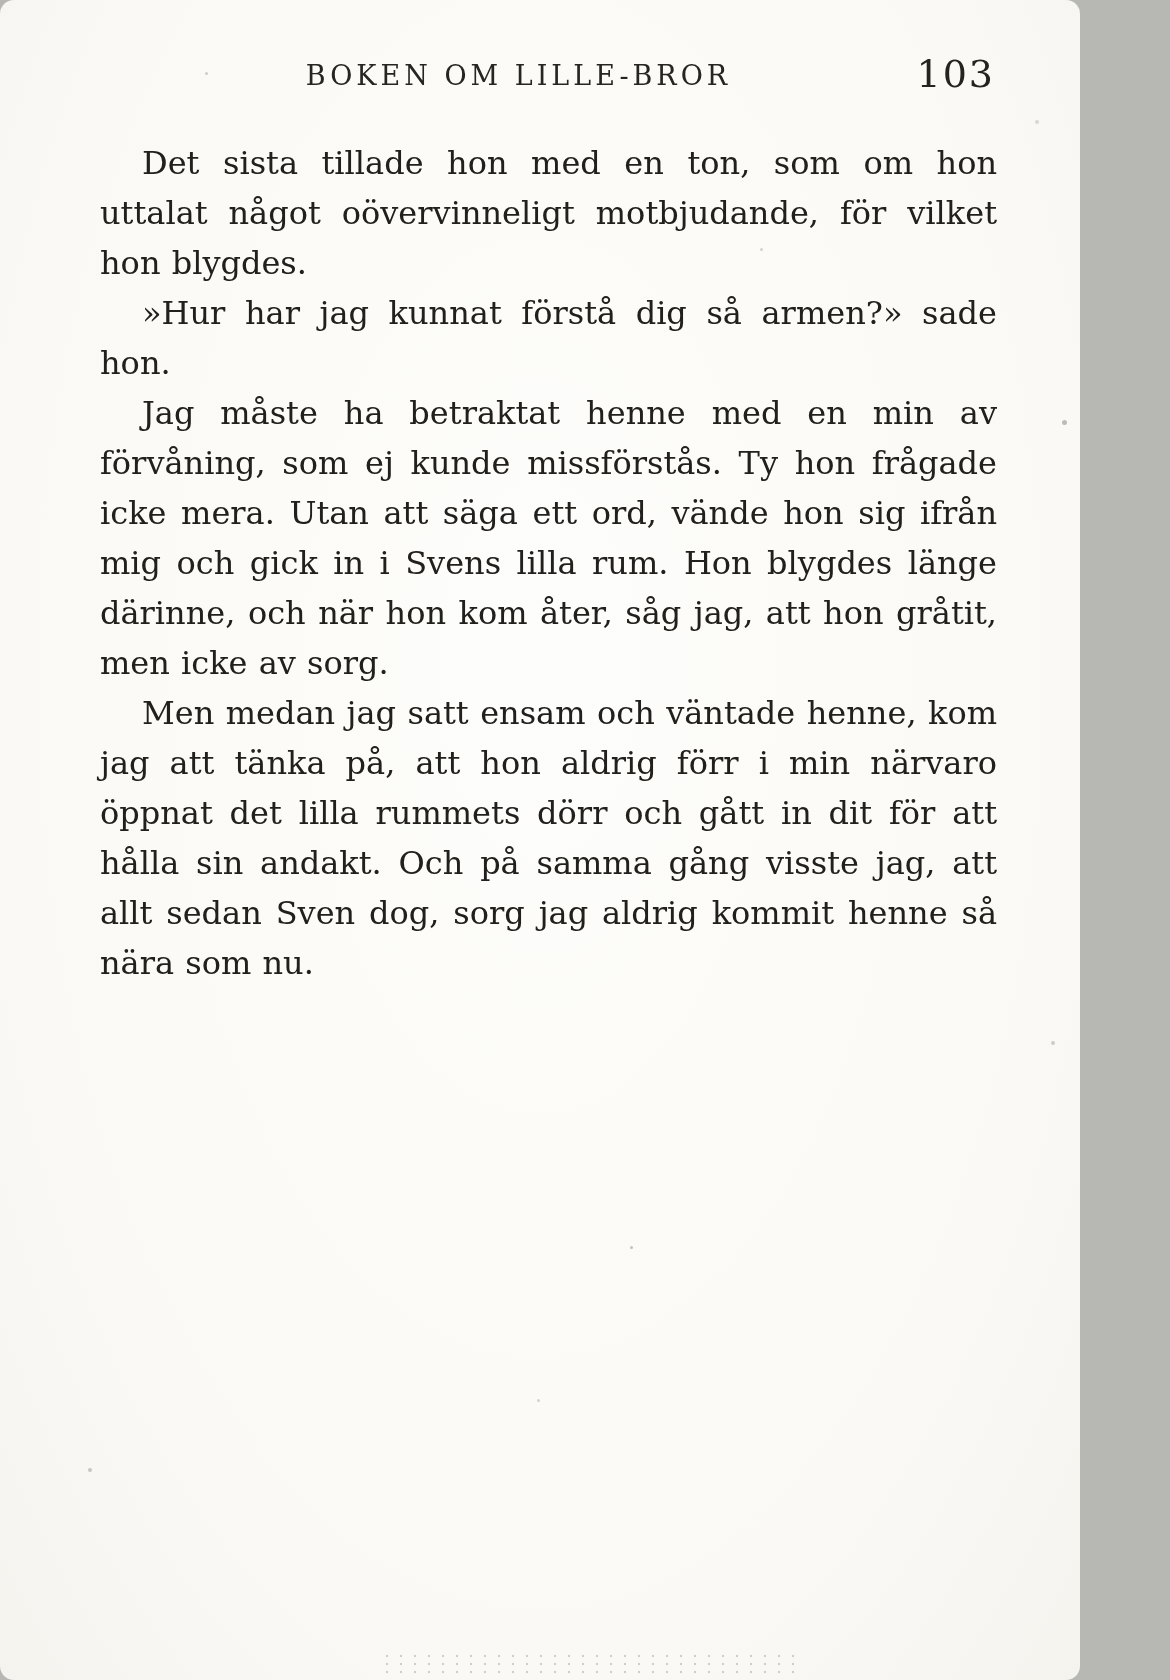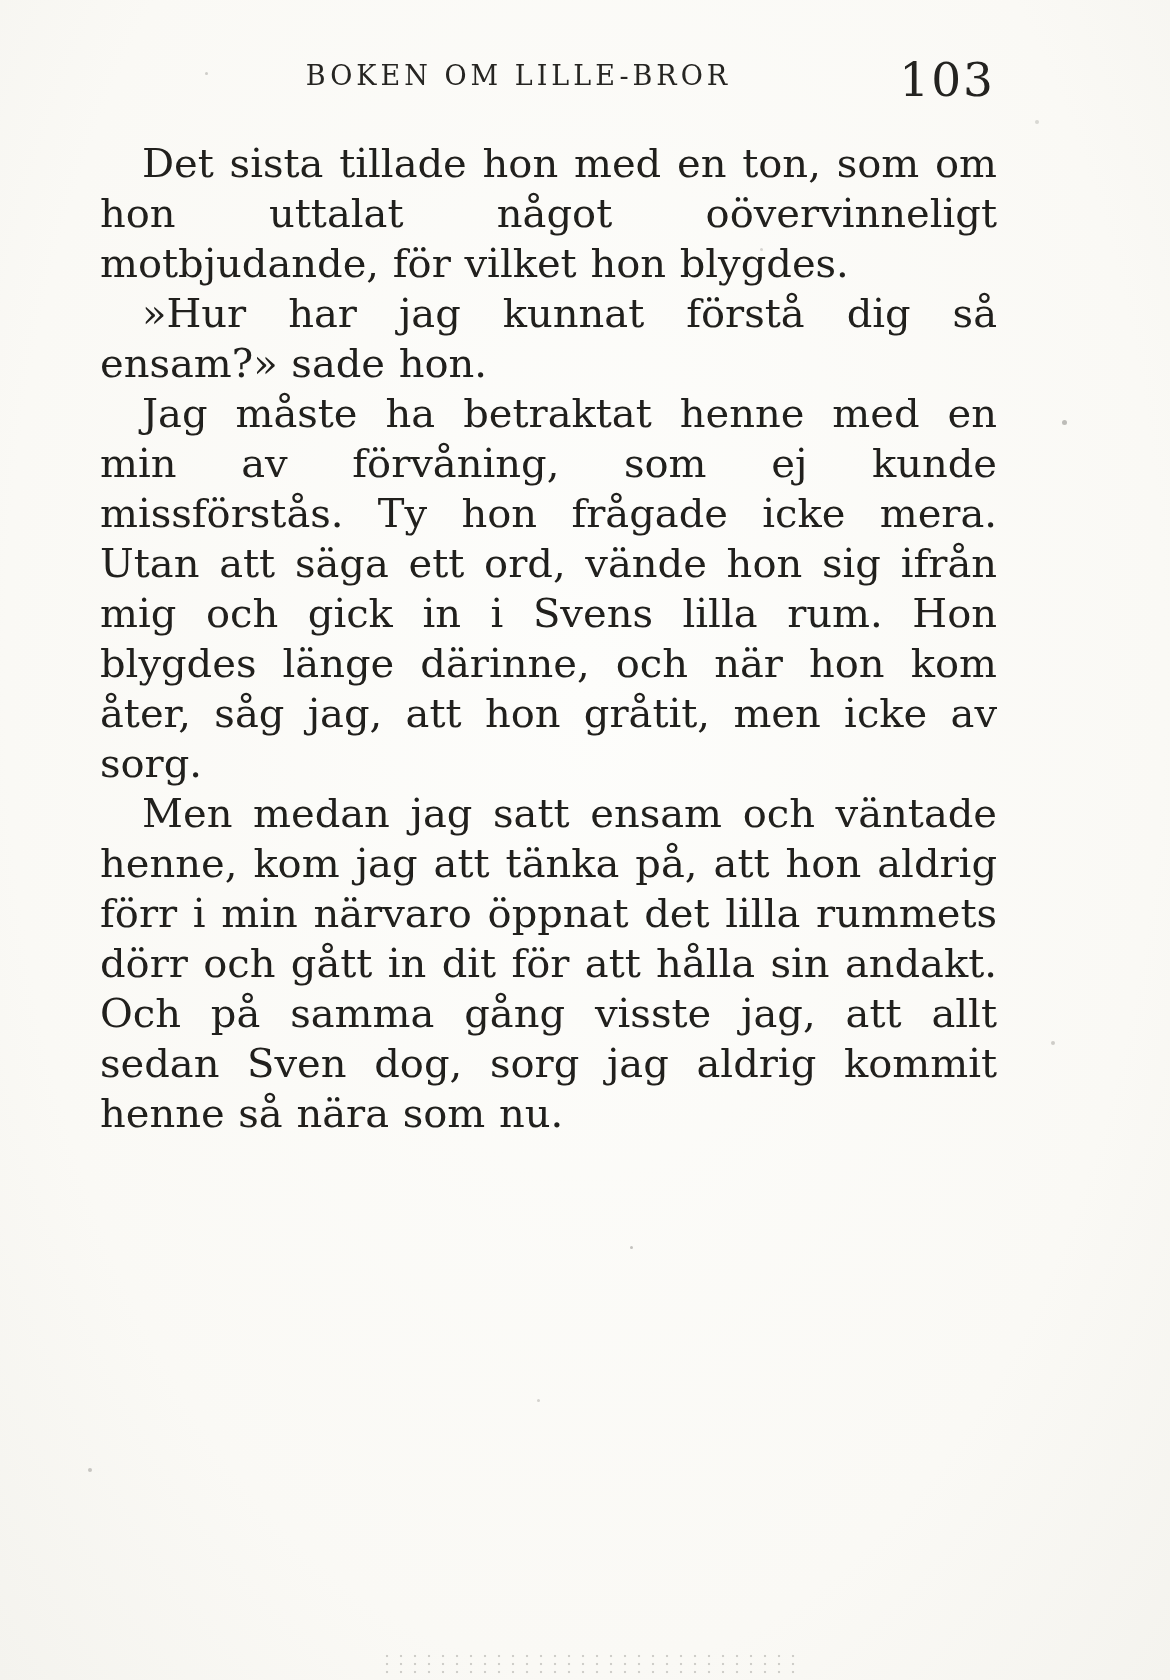--- a/index.html
+++ b/index.html
@@ -5,26 +5,27 @@
   * { margin: 0; padding: 0; box-sizing: border-box; }
 
   html, body {
     width: 1170px;
     background: #b7b7b3;
     font-family: "DejaVu Serif", "Liberation Serif", serif;
   }
 
   .page {
     position: relative;
-    width: 1170px;
+    width: 1080px;
     height: 1680px;
     background: #fcfbf8;
     background-image: radial-gradient(ellipse at 50% 40%, #fdfdfb 0%, #faf9f5 70%, #f4f3ee 100%);
     color: #1e1d1b;
     overflow: hidden;
+    border-radius: 14px;
   }
 
   .content {
     position: absolute;
     left: 100px;
     top: 52px;
     width: 897px;
   }
 
   .header {
@@ -41,27 +42,27 @@
     text-align: center;
     font-size: 27px;
     letter-spacing: 4px;
     color: #262522;
   }
 
   .page-number {
     position: absolute;
     right: 2px;
     top: 0;
-    font-size: 47px;
+    font-size: 38px;
     letter-spacing: 2px;
     color: #242320;
   }
 
   .text-block {
-    font-size: 40px;
+    font-size: 32px;
     line-height: 50px;
     text-align: justify;
     color: #21201d;
   }
 
   .text-block p {
     text-indent: 42px;
     margin: 0;
     word-spacing: 1px;
     hyphens: auto;
@@ -102,21 +103,21 @@
 
   <div class="content">
 
     <div class="header">
       <div class="header-title">BOKEN OM LILLE-BROR</div>
       <div class="page-number">103</div>
     </div>
 
     <div class="text-block">
       <p>Det sista tillade hon med en ton, som om hon uttalat något oövervinneligt motbjudande, för vilket hon blygdes.</p>
-      <p>»Hur har jag kunnat förstå dig så ensam?» sade hon.</p>
+      <p>»Hur har jag kunnat förstå dig så armen?» sade hon.</p>
       <p>Jag måste ha betraktat henne med en min av förvåning, som ej kunde missförstås.  Ty hon frågade icke mera.  Utan att säga ett ord, vände hon sig ifrån mig och gick in i Svens lilla rum. Hon blygdes länge därinne, och när hon kom åter, såg jag, att hon gråtit, men icke av sorg.</p>
       <p>Men medan jag satt ensam och väntade henne, kom jag att tänka på, att hon aldrig förr i min närvaro öppnat det lilla rummets dörr och gått in dit för att hålla sin andakt. Och på samma gång visste jag, att allt sedan Sven dog, sorg jag aldrig kommit henne så nära som nu.</p>
     </div>
 
   </div>
 
   <div class="speck s1"></div>
   <div class="speck s2"></div>
   <div class="speck s3"></div>
   <div class="speck s4"></div>

